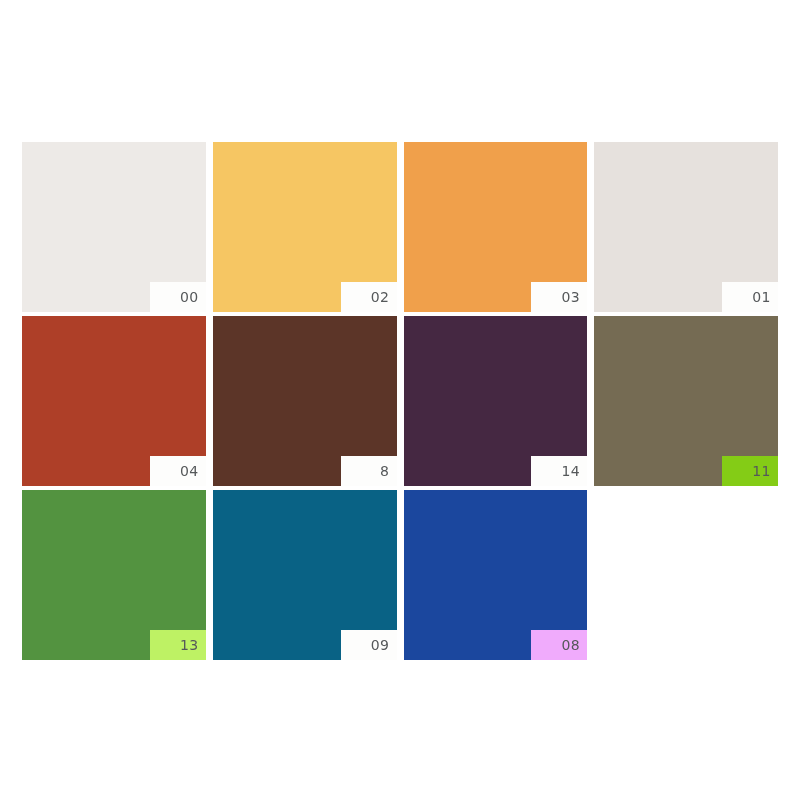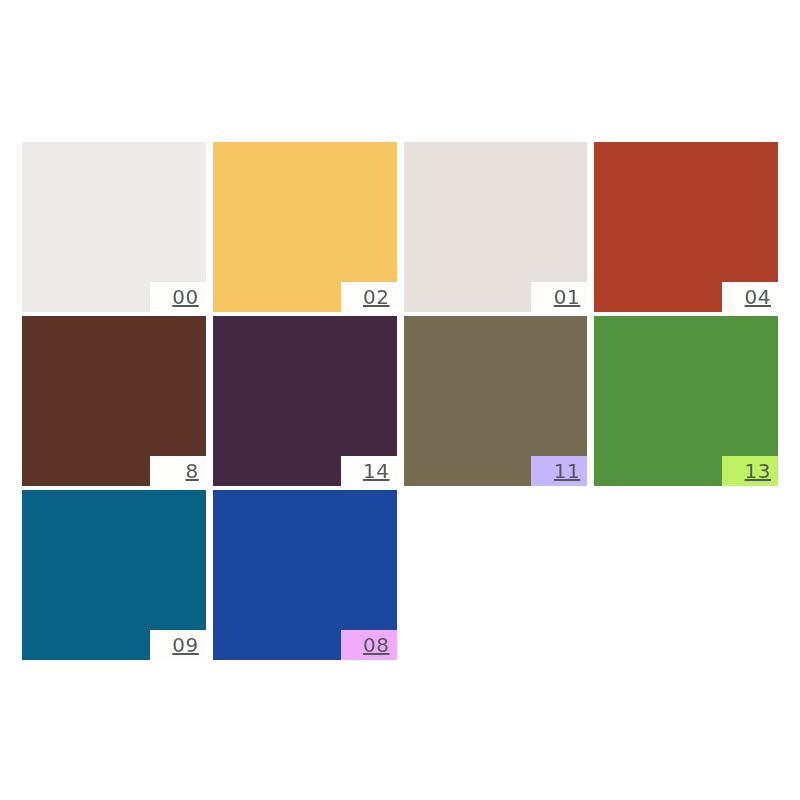--- a/index.html
+++ b/index.html
@@ -47,41 +47,45 @@
     background: #fdfdfc;
     display: flex;
     align-items: center;
     justify-content: flex-end;
     box-sizing: border-box;
     padding-right: 7px;
   }
 
   .swatch-label {
     font-family: "DejaVu Sans", sans-serif;
-    font-size: 20px;
+    font-size: 14px;
     line-height: 1;
     letter-spacing: 0.5px;
     color: #55585a;
     font-weight: 400;
     white-space: nowrap;
-    text-decoration: underline;
   }
 </style>
 </head>
 <body>
 
 <div id="swatch-chart" style="background: rgb(255, 255, 255); grid-template-columns: repeat(4, 1fr); grid-template-rows: repeat(3, 1fr);">
     <div class="swatch" style="background: rgb(237, 234, 231);">
       <div class="swatch-notch" style="background: rgb(253, 253, 252);">
         <span class="swatch-label" style="color: rgb(85, 88, 90);">00</span>
       </div>
     </div>
     <div class="swatch" style="background: rgb(246, 198, 99);">
       <div class="swatch-notch" style="background: rgb(253, 253, 252);">
         <span class="swatch-label" style="color: rgb(85, 88, 90);">02</span>
+      </div>
+    </div>
+    <div class="swatch" style="background: rgb(240, 160, 75);">
+      <div class="swatch-notch" style="background: rgb(253, 253, 252);">
+        <span class="swatch-label" style="color: rgb(85, 88, 90);">03</span>
       </div>
     </div>
     <div class="swatch" style="background: rgb(230, 225, 221);">
       <div class="swatch-notch" style="background: rgb(253, 253, 252);">
         <span class="swatch-label" style="color: rgb(85, 88, 90);">01</span>
       </div>
     </div>
     <div class="swatch" style="background: rgb(174, 63, 40);">
       <div class="swatch-notch" style="background: rgb(253, 253, 252);">
         <span class="swatch-label" style="color: rgb(85, 88, 90);">04</span>
@@ -91,21 +95,21 @@
       <div class="swatch-notch" style="background: rgb(253, 253, 252);">
         <span class="swatch-label" style="color: rgb(85, 88, 90);">8</span>
       </div>
     </div>
     <div class="swatch" style="background: rgb(69, 40, 66);">
       <div class="swatch-notch" style="background: rgb(253, 253, 252);">
         <span class="swatch-label" style="color: rgb(85, 88, 90);">14</span>
       </div>
     </div>
     <div class="swatch" style="background: rgb(117, 107, 83);">
-      <div class="swatch-notch" style="background: #c4b5fd;">
+      <div class="swatch-notch" style="background: #84cc16;">
         <span class="swatch-label" style="color: rgb(85, 88, 90);">11</span>
       </div>
     </div>
     <div class="swatch" style="background: rgb(83, 147, 64);">
       <div class="swatch-notch" style="background: #bef264;">
         <span class="swatch-label" style="color: rgb(85, 88, 90);">13</span>
       </div>
     </div>
     <div class="swatch" style="background: rgb(9, 98, 133);">
       <div class="swatch-notch" style="background: rgb(253, 253, 252); margin-left: 20px;">

